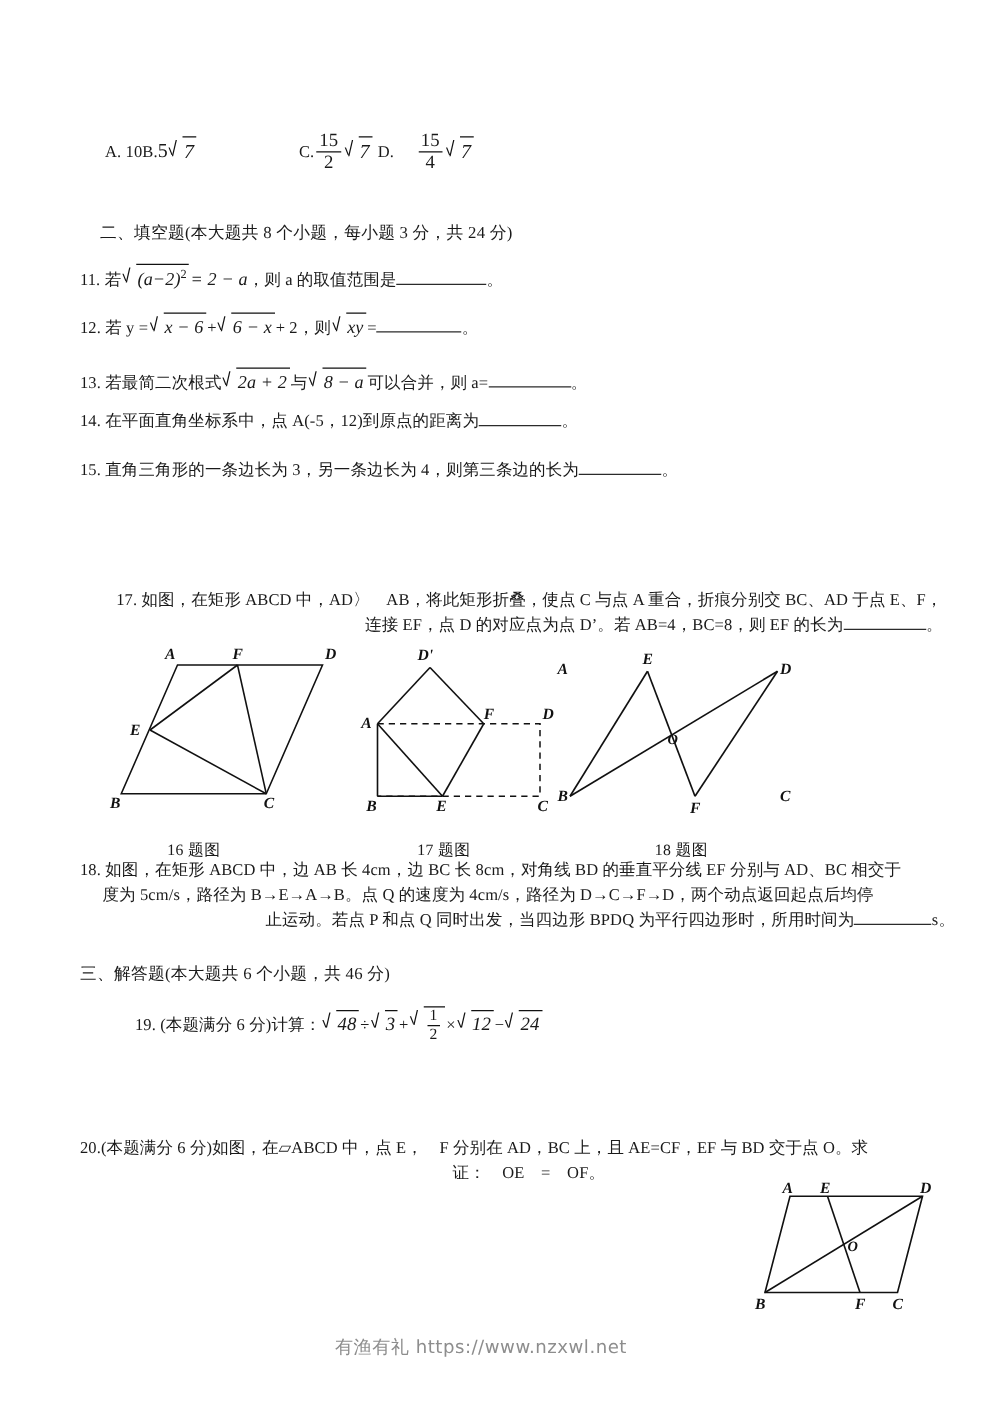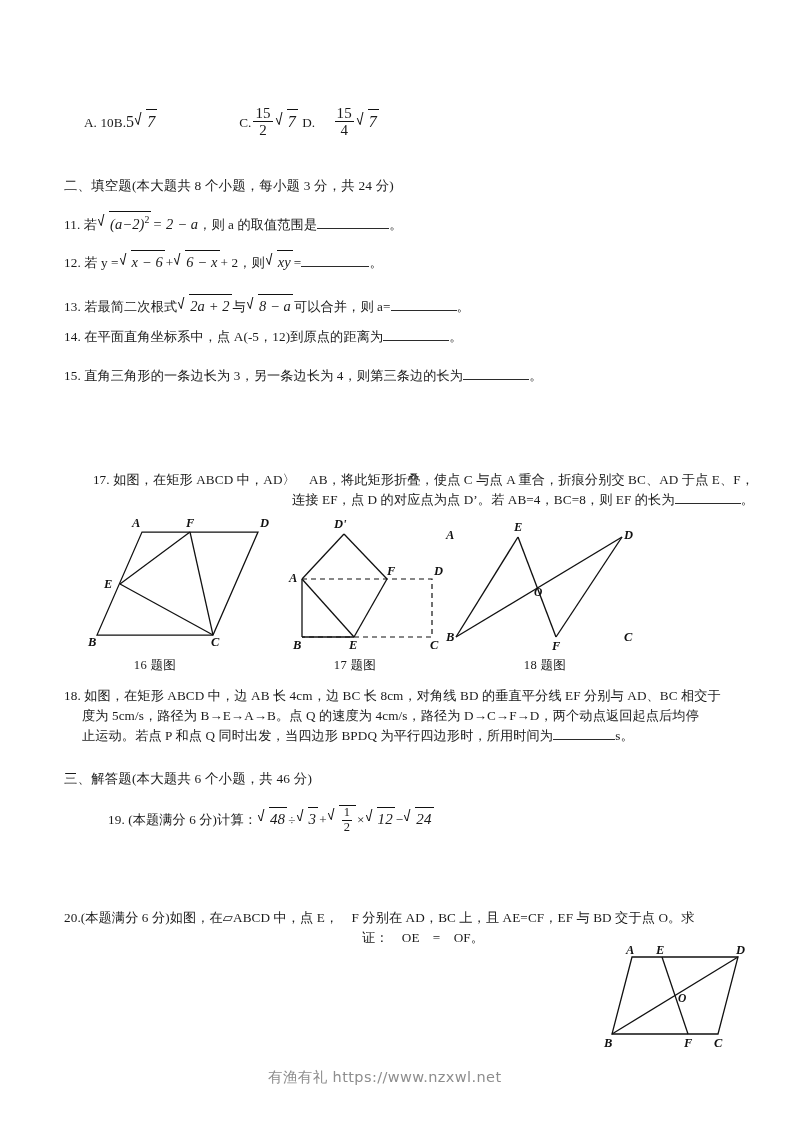--- a/index.html
+++ b/index.html
@@ -92,20 +92,21 @@
     vertical-align: baseline;
     height: 0.95em;
   }
 
   
   .cap {
     font-size: 12.6px;
     color: #1a1a1a;
     text-align: center;
     letter-spacing: 0.3px;
+    margin-top: 15px;
   }
 
   
   .vlabel {
     position: absolute;
     font-family: "Liberation Serif", "DejaVu Serif", serif;
     font-style: italic;
     font-weight: bold;
     font-size: 12.5px;
     color: #111;
@@ -133,21 +134,21 @@
   <div class="abs q-text" style="left:84px; top:105px; width:640px;">
     <span class="math mathup">A. 10</span><span class="math mathup">B.</span><span class="math mathup" style="font-size:16px;">5</span><span class="rad" style="font-size:16px;"><span class="radicand math">7</span></span>
 
     <span style="display:inline-block; width:74px;"></span>
 
     <span class="math mathup">C.</span><span class="frac mathup" style="font-size:15px;"><span class="fnum">15</span><span class="fden">2</span></span><span class="rad" style="font-size:16px;"><span class="radicand math">7</span></span>
     <span class="math mathup">D.</span>
     <span style="display:inline-block; width:14px;"></span><span class="frac mathup" style="font-size:15px;"><span class="fnum">15</span><span class="fden">4</span></span><span class="rad" style="font-size:16px;"><span class="radicand math">7</span></span>
   </div>
 
-  <div class="abs sec-head" style="left:64px; top:177px; width:660px;">二、填空题(本大题共 8 个小题，每小题 3 分，共 24 分)</div>
+  <div class="abs sec-head" style="left:80px; top:177px; width:660px;">二、填空题(本大题共 8 个小题，每小题 3 分，共 24 分)</div>
 
   <div class="abs q-text" style="left:64px; top:211px; width:680px;">
     <span>11.</span>
     <span>若</span><span class="rad" style="font-size:14.5px;"><span class="radicand math"><span>(a−2)</span><span class="sup">2</span></span></span><span class="math" style="font-size:14.5px;">= 2 − a</span><span>，则 a 的取值范围是</span><span class="blank" style="width:72px;"></span><span>。</span>
   </div>
 
   <div class="abs q-text" style="left:64px; top:250px; width:680px;">
     <span>12.</span>
     <span>若 y =</span><span class="rad" style="font-size:14.5px;"><span class="radicand math">x − 6</span></span><span class="math mathup">+</span><span class="rad" style="font-size:14.5px;"><span class="radicand math">6 − x</span></span><span class="math mathup">+ 2</span><span>，则</span><span class="rad" style="font-size:14.5px;"><span class="radicand math">xy</span></span><span class="math mathup">=</span><span class="blank" style="width:68px;"></span><span>。</span>
   </div>
@@ -241,21 +242,21 @@
     <span class="vlabel" style="left:176px; top:104px;">C</span>
   </div>
   <div class="abs cap" style="left:490px; top:657px; width:110px;">18 题图</div>
 
   <div class="abs q-text" style="left:64px; top:686px; width:700px; line-height:1.5;">
     <div>
       <span>18.</span>
       <span>如图，在矩形 ABCD 中，边 AB 长 4cm，边 BC 长 8cm，对角线 BD 的垂直平分线 EF 分别与 AD、BC 相交于</span>
     </div>
     <div style="padding-left:18px;">度为 5cm/s，路径为 B→E→A→B。点 Q 的速度为 4cm/s，路径为 D→C→F→D，两个动点返回起点后均停</div>
-    <div style="padding-left:18px;">
+    <div style="padding-left:18px;text-align:right;">
       <span>止运动。若点 P 和点 Q 同时出发，当四边形 BPDQ 为平行四边形时，所用时间为</span><span class="blank" style="width:62px;"></span><span>s。</span>
     </div>
   </div>
 
   <div class="abs sec-head" style="left:64px; top:770px; width:660px;">三、解答题(本大题共 6 个小题，共 46 分)</div>
 
   <div class="abs q-text" style="left:64px; top:805px; width:690px;margin-left:44px;">
     <span>19.</span>
     <span>(本题满分 6 分)计算：</span><span class="rad" style="font-size:15px;"><span class="radicand math">48</span></span><span class="math mathup">÷</span><span class="rad" style="font-size:15px;"><span class="radicand math">3</span></span><span class="math mathup">+</span><span class="rad" style="font-size:15px;"><span class="radicand"><span class="frac mathup" style="font-size:12.5px;"><span class="fnum">1</span><span class="fden">2</span></span></span></span><span class="math mathup">×</span><span class="rad" style="font-size:15px;"><span class="radicand math">12</span></span><span class="math mathup">−</span><span class="rad" style="font-size:15px;"><span class="radicand math">24</span></span>
   </div>

